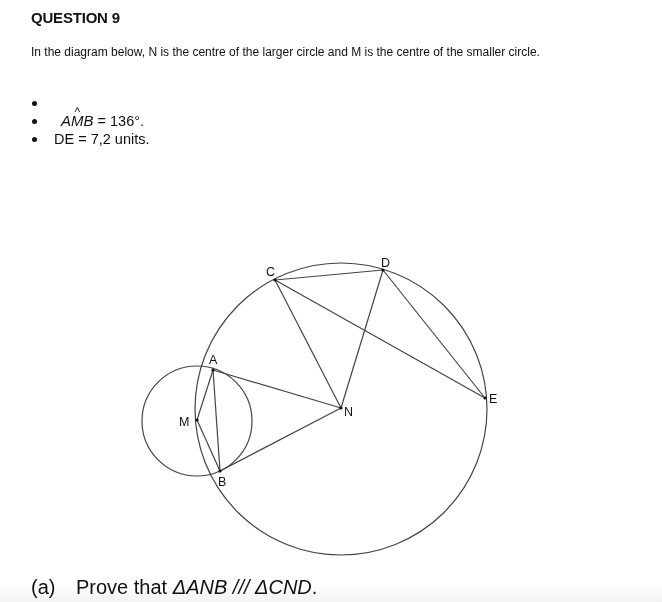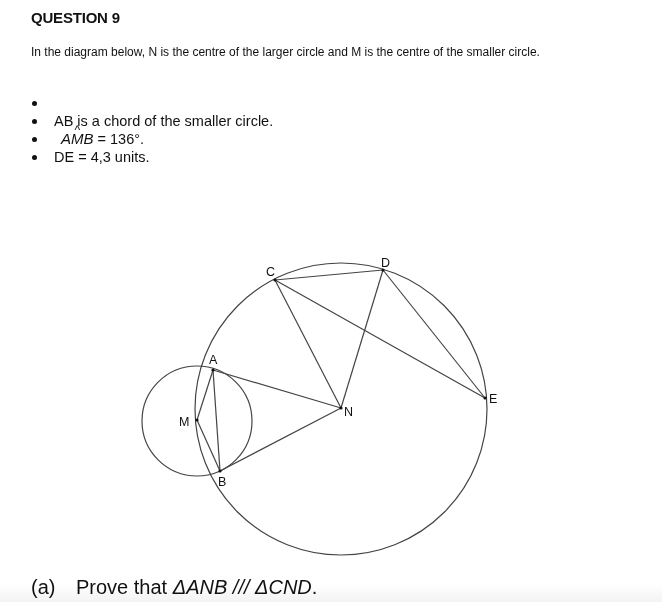--- a/index.html
+++ b/index.html
@@ -23,23 +23,22 @@
           background:linear-gradient(#ffffff, #f3f3f3); }
 </style>
 </head>
 <body>
 
 <div class="title">QUESTION 9</div>
 <div class="intro">In the diagram below, N is the centre of the larger circle and M is the centre of the smaller circle.</div>
 
 <ul class="bullets">
   <li><span class="dot"></span></li>
-  <li><span class="dot"></span><span>AB is a chord of the smaller circle.</span></li>
   <li><span class="dot"></span><span class="math-wrap"><span class="math"><span>A</span><span class="hat">M</span><span>B</span></span><span> = 136°.</span></span></li>
-  <li><span class="dot"></span><span>DE = 4,3 units.</span></li>
+  <li><span class="dot"></span><span>DE = 7,2 units.</span></li>
 </ul>
 
 <svg class="diagram" width="662" height="602">
   <g id="shapes" fill="none" stroke="#444444" stroke-width="1.2">
       <circle cx="341" cy="409" r="146"></circle>
       <circle cx="197" cy="421" r="55"></circle>
       <line x1="275" y1="280" x2="383" y2="270"></line>
       <line x1="275" y1="280" x2="341" y2="408"></line>
       <line x1="383" y1="270" x2="341" y2="408"></line>
       <line x1="275" y1="280" x2="485" y2="398"></line>

